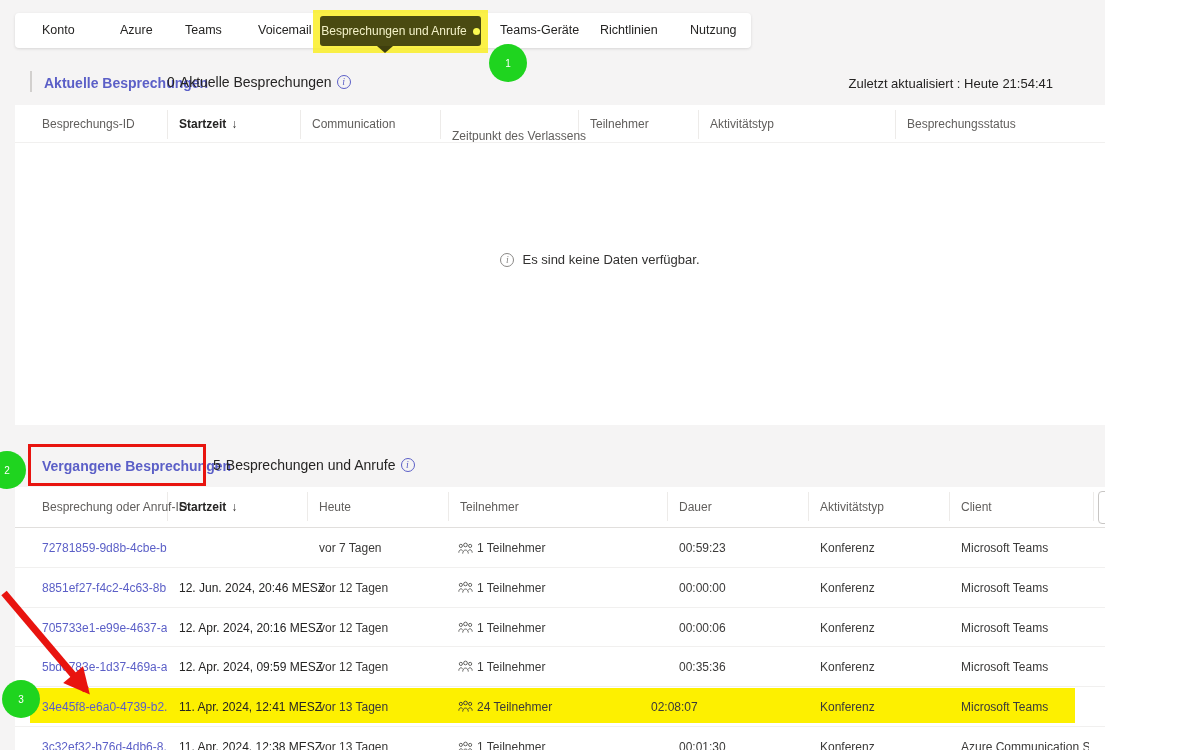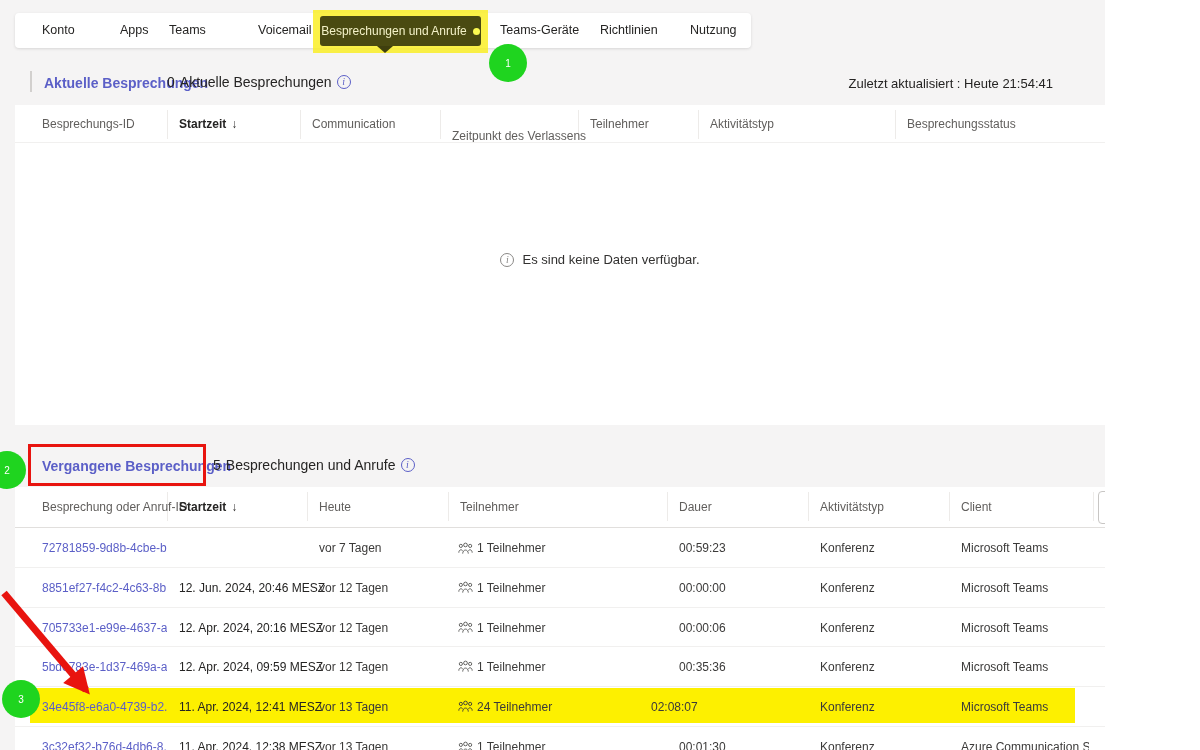--- a/index.html
+++ b/index.html
@@ -57,22 +57,22 @@
     display:flex;align-items:center;justify-content:center;color:#fff;font-size:10px;}
   .arrowsvg{position:absolute;left:0;top:585px;z-index:7;}
 </style>
 </head>
 <body>
 
 <div class="stage">
 
   <div class="tabbar">
     <span class="tab" style="left:27px">Konto</span>
-    <span class="tab" style="left:105px">Apps</span>
-    <span class="tab" style="left:154px">Teams</span>
+    <span class="tab" style="left:105px">Azure</span>
+    <span class="tab" style="left:170px">Teams</span>
     <span class="tab" style="left:243px">Voicemail</span>
     <span class="tab" style="left:485px">Teams-Geräte</span>
     <span class="tab" style="left:585px">Richtlinien</span>
     <span class="tab" style="left:675px">Nutzung</span>
   </div>
 
   <div class="annot-tab">
     <div class="tab-callout">
       <span>Besprechungen und Anrufe</span>
       <span class="callout-dot"></span>

